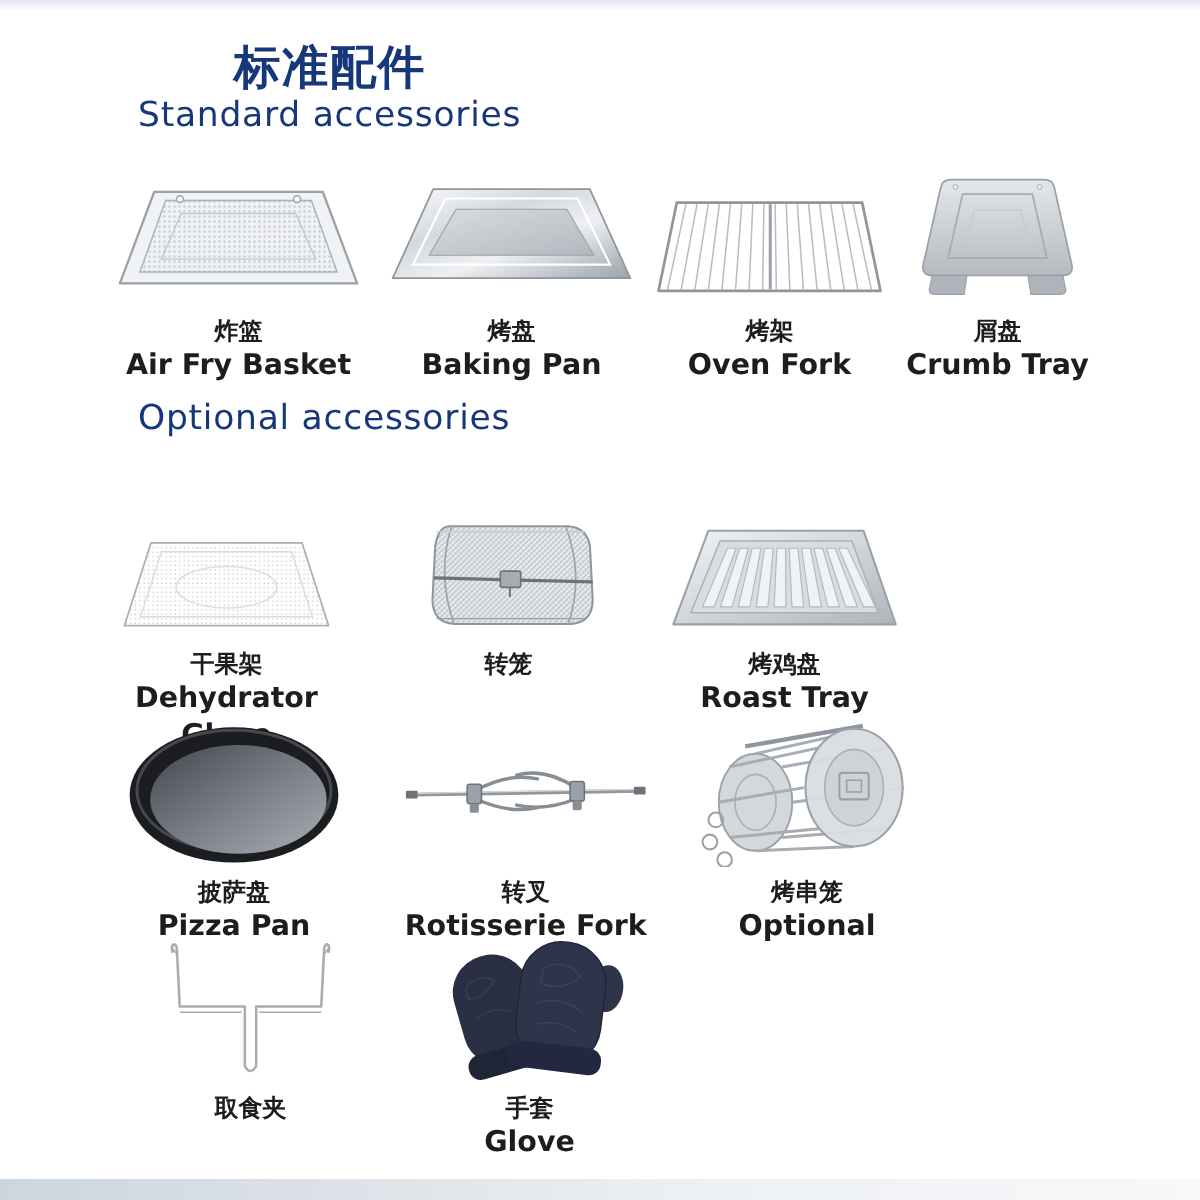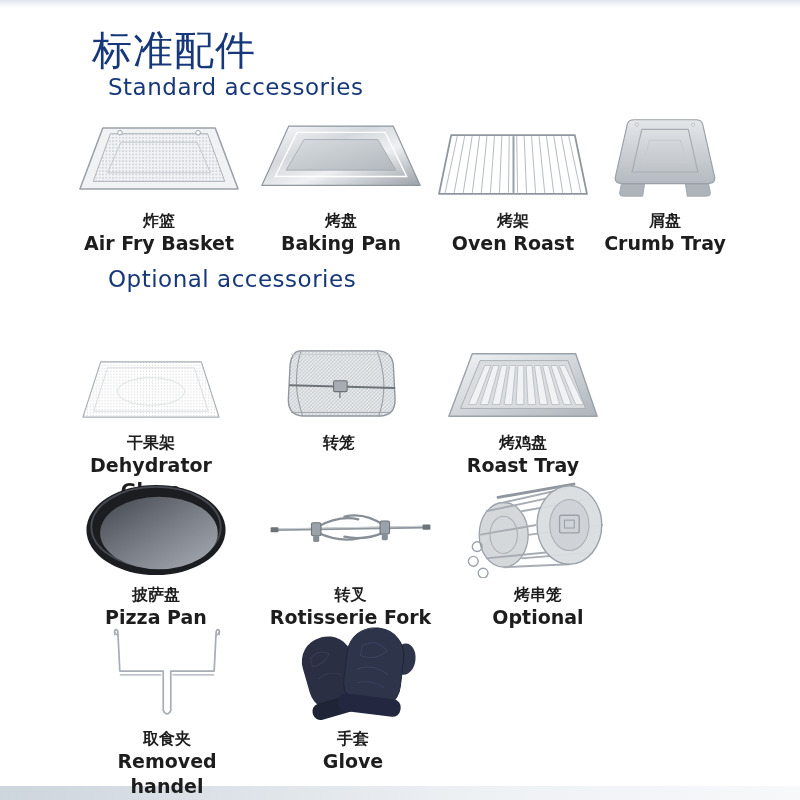--- a/index.html
+++ b/index.html
@@ -6,22 +6,22 @@
   body{
     width:800px;height:800px;position:relative;overflow:hidden;
     background:#ffffff;
     font-family:"DejaVu Sans","Liberation Sans",sans-serif;
   }
   .edge-top{position:absolute;left:0;top:0;width:800px;height:8px;
     background:linear-gradient(to bottom,#e2e7ee,rgba(255,255,255,0));}
   .edge-bottom{position:absolute;left:0;bottom:0;width:800px;height:14px;
     background:linear-gradient(to right,#cdd5dd,#eef1f4 60%,#f7f8fa);}
   .section-head{position:absolute;left:92px;}
-  .title-zh{font-size:40px;font-weight:normal;line-height:1.1;letter-spacing:1px;}
-  .title-en{font-size:23px;font-weight:normal;line-height:1.2;margin-top:2px;letter-spacing:.5px;margin-left:16px;}
+  .title-zh{font-size:31px;font-weight:bold;line-height:1.1;letter-spacing:1px;text-align:center;}
+  .title-en{font-size:23px;font-weight:normal;line-height:1.2;margin-top:2px;letter-spacing:.5px;}
   .cell{position:absolute;display:flex;flex-direction:column;align-items:center;}
   .art{display:flex;align-items:flex-end;justify-content:center;width:100%;}
   .zh{font-size:16px;font-weight:bold;color:#1d1d1d;margin-top:7px;line-height:1.25;text-align:center;}
   .en{font-size:19px;font-weight:bold;color:#1d1d1d;line-height:1.3;text-align:center;}
   svg{display:block;}
 </style>
 </head>
 <body>
 
 <div class="edge-top"></div>
@@ -94,21 +94,21 @@
         <line x1="108" y1="9" x2="115.2" y2="65"></line>
           <line x1="115.3" y1="9" x2="124.1" y2="65"></line>
         <line x1="122.7" y1="9" x2="133.1" y2="65"></line>
           <line x1="130" y1="9" x2="142" y2="65"></line>
       </g>
       <line x1="75.5" y1="9" x2="75.5" y2="65" stroke="#9aa1a8" stroke-width="2"></line>
       <polygon points="14,8 136,8 148,66 2,66" fill="none" stroke="#8f969d" stroke-width="1.8" stroke-linejoin="round"></polygon>
     </svg>
   </div>
   <div class="zh">烤架</div>
-  <div class="en">Oven Roast</div>
+  <div class="en">Oven Fork</div>
 </div>
 
 <div class="cell" style="left:584px;top:110px;width:162px">
   <div class="art" style="height:94px">
     <svg width="126" height="92" viewBox="0 0 130 95">
       <defs>
           <linearGradient id="ctG" x1="0" y1="0" x2="0" y2="1">
         <stop offset="0" stop-color="#e4e7ea"></stop>
             <stop offset="1" stop-color="#b5bac0"></stop>
       </linearGradient>
@@ -277,21 +277,20 @@
   <div class="art" style="height:104px">
     <svg width="152" height="100" viewBox="0 0 160 106">
       <g fill="none" stroke="#a7adb3" stroke-width="1.8" stroke-linejoin="round">
         <path d="M25,14 C23,7 28,6 28,12 L30,52 L76,52 L76,94 Q80,101 84,94 L84,52 L130,52 L132,12 C132,6 137,7 135,14"></path>
         <path d="M30,56 L74,56 M86,56 L130,56" stroke-width="1.2"></path>
         <path d="M24,10 l4,5 M136,10 l-4,5" stroke-width="1.2"></path>
       </g>
     </svg>
   </div>
   <div class="zh">取食夹</div>
-  <div class="en">Removed handel</div>
 </div>
 
 <div class="cell" style="left:272px;top:618px;width:162px">
   <div class="art" style="height:104px">
     <svg width="148" height="102" viewBox="0 0 150 104">
       <g transform="rotate(-16 55 60)">
         <rect x="28" y="16" width="52" height="76" rx="25" fill="#2a2f43"></rect>
         <rect x="25" y="80" width="58" height="17" rx="8" fill="#1f2436"></rect>
         <path d="M38,34 q10,-8 20,0 q-8,10 -20,8 Z" fill="none" stroke="#3c4360" stroke-width="1" opacity=".7"></path>
         <path d="M40,56 q12,-6 24,2" fill="none" stroke="#3c4360" stroke-width="1" opacity=".7"></path>

